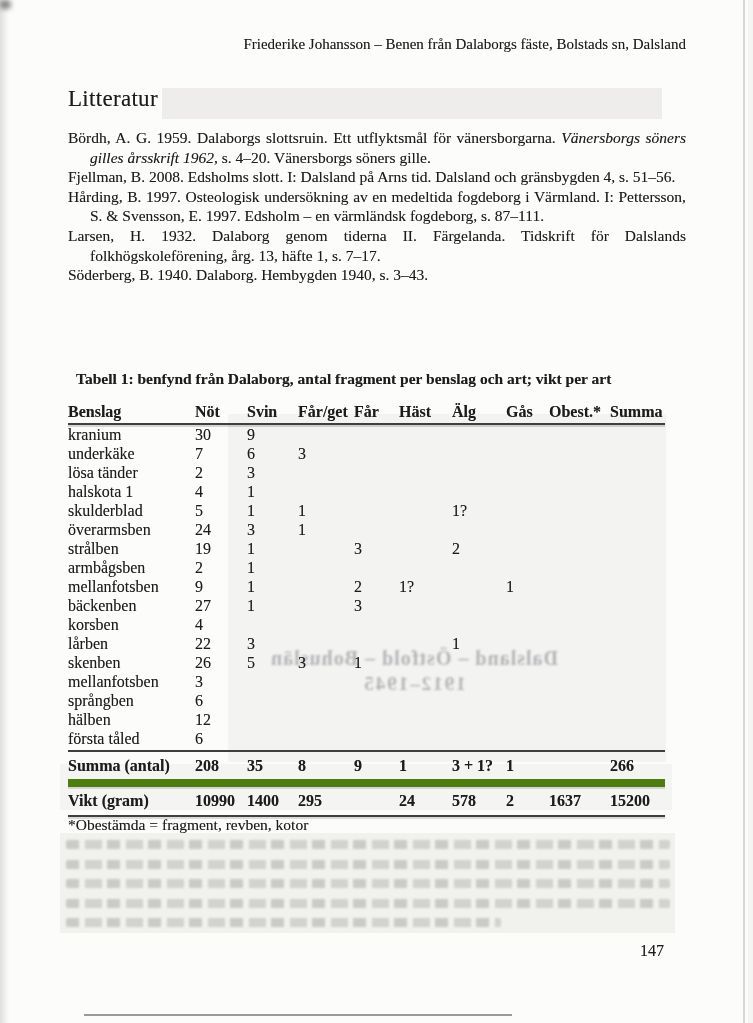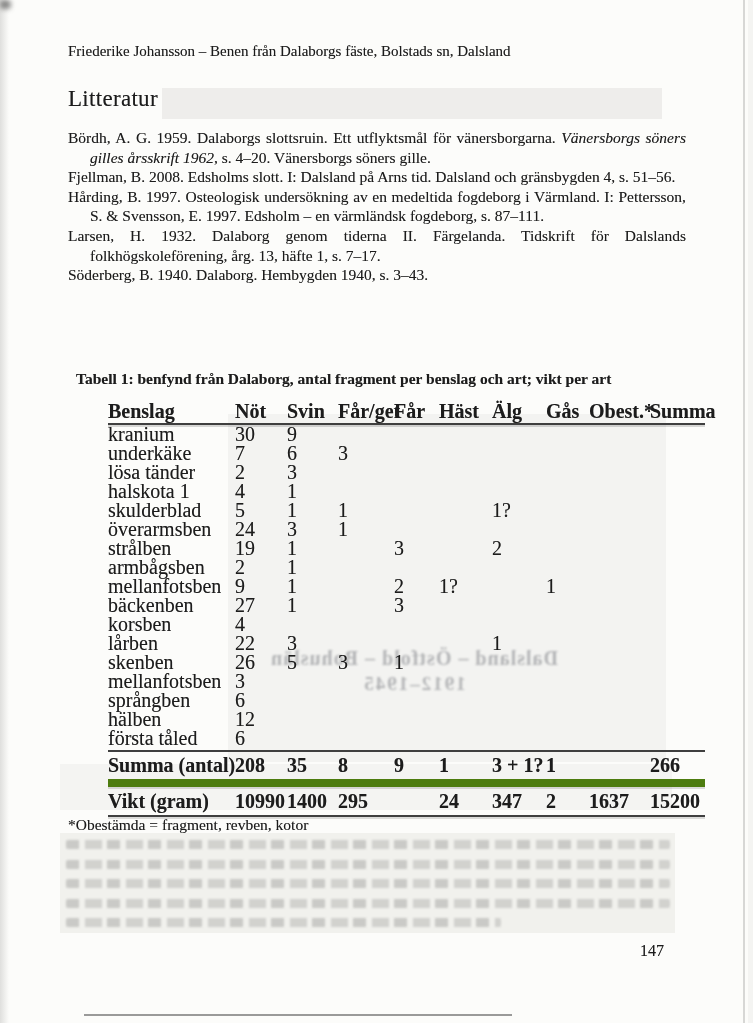--- a/index.html
+++ b/index.html
@@ -42,37 +42,37 @@
     height:9px;margin-bottom:10.5px;border-radius:2px;
     background:repeating-linear-gradient(90deg,
       rgba(140,140,138,.38) 0 13px, rgba(140,140,138,0) 13px 19px,
       rgba(140,140,138,.30) 19px 36px, rgba(140,140,138,0) 36px 41px);
     filter:blur(1.2px);
   }
   .bleed-line:last-child{width:72%;}
 
   
   .running-header{
-    position:absolute;left:68px;top:43px;width:618px;
-    font-size:15px;text-align:left;white-space:nowrap;
+    position:absolute;left:68px;top:36px;width:618px;
+    font-size:15px;text-align:right;white-space:nowrap;
   }
   .lit-heading{
     position:absolute;left:68px;top:86px;margin:0;
     font-size:23px;font-weight:normal;letter-spacing:.3px;
   }
   .bibliography{position:absolute;left:68px;top:128px;width:618px;
     font-size:15.5px;line-height:19.6px;}
   .bib-entry{margin:0;text-align:justify;text-indent:-22px;padding-left:22px;}
   .bib-entry i{font-style:italic;}
 
   .table-title{
     position:absolute;left:68px;top:370px;width:620px;
     font-size:15.5px;font-weight:bold;margin-left:8px;
   }
-  .bone-table{position:absolute;left:68px;top:400px;width:597px;font-size:20px;margin-left:40px;}
+  .bone-table{position:absolute;left:68px;top:400px;width:597px;font-size:16px;}
   .trow{display:grid;grid-template-columns:127px 52px 51px 56px 45px 53px 54px 43px 61px 55px;}
   .tcell{overflow:visible;white-space:nowrap;}
   .thead-row{font-weight:bold;height:23px;line-height:23px;
     border-bottom:2px solid #3f3f3f;box-shadow:0 2px 0 rgba(0,0,0,.15);}
   .tbody-row{height:19px;line-height:19px;}
   .tsum-row{font-weight:bold;height:27px;line-height:27px;margin-top:2px;
     border-top:2px solid #3f3f3f;border-bottom:8px solid #4d7c0f;
     box-shadow:0 2px 0 rgba(0,0,0,.13);}
   .tvikt-row{font-weight:bold;height:28px;line-height:28px;
     border-bottom:2px solid #3f3f3f;box-shadow:0 2px 0 rgba(0,0,0,.13);}
@@ -349,21 +349,21 @@
         <div class="tcell"></div>
         <div class="tcell">266</div>
       </div>
       <div class="trow tvikt-row">
         <div class="tcell">Vikt (gram)</div>
         <div class="tcell">10990</div>
         <div class="tcell">1400</div>
         <div class="tcell">295</div>
         <div class="tcell"></div>
         <div class="tcell">24</div>
-        <div class="tcell">347</div>
+        <div class="tcell">578</div>
         <div class="tcell">2</div>
         <div class="tcell">1637</div>
         <div class="tcell">15200</div>
       </div>
     </div>
 
   <div class="footnote">*Obestämda = fragment, revben, kotor</div>
 
   <div class="page-number">147</div>
 

